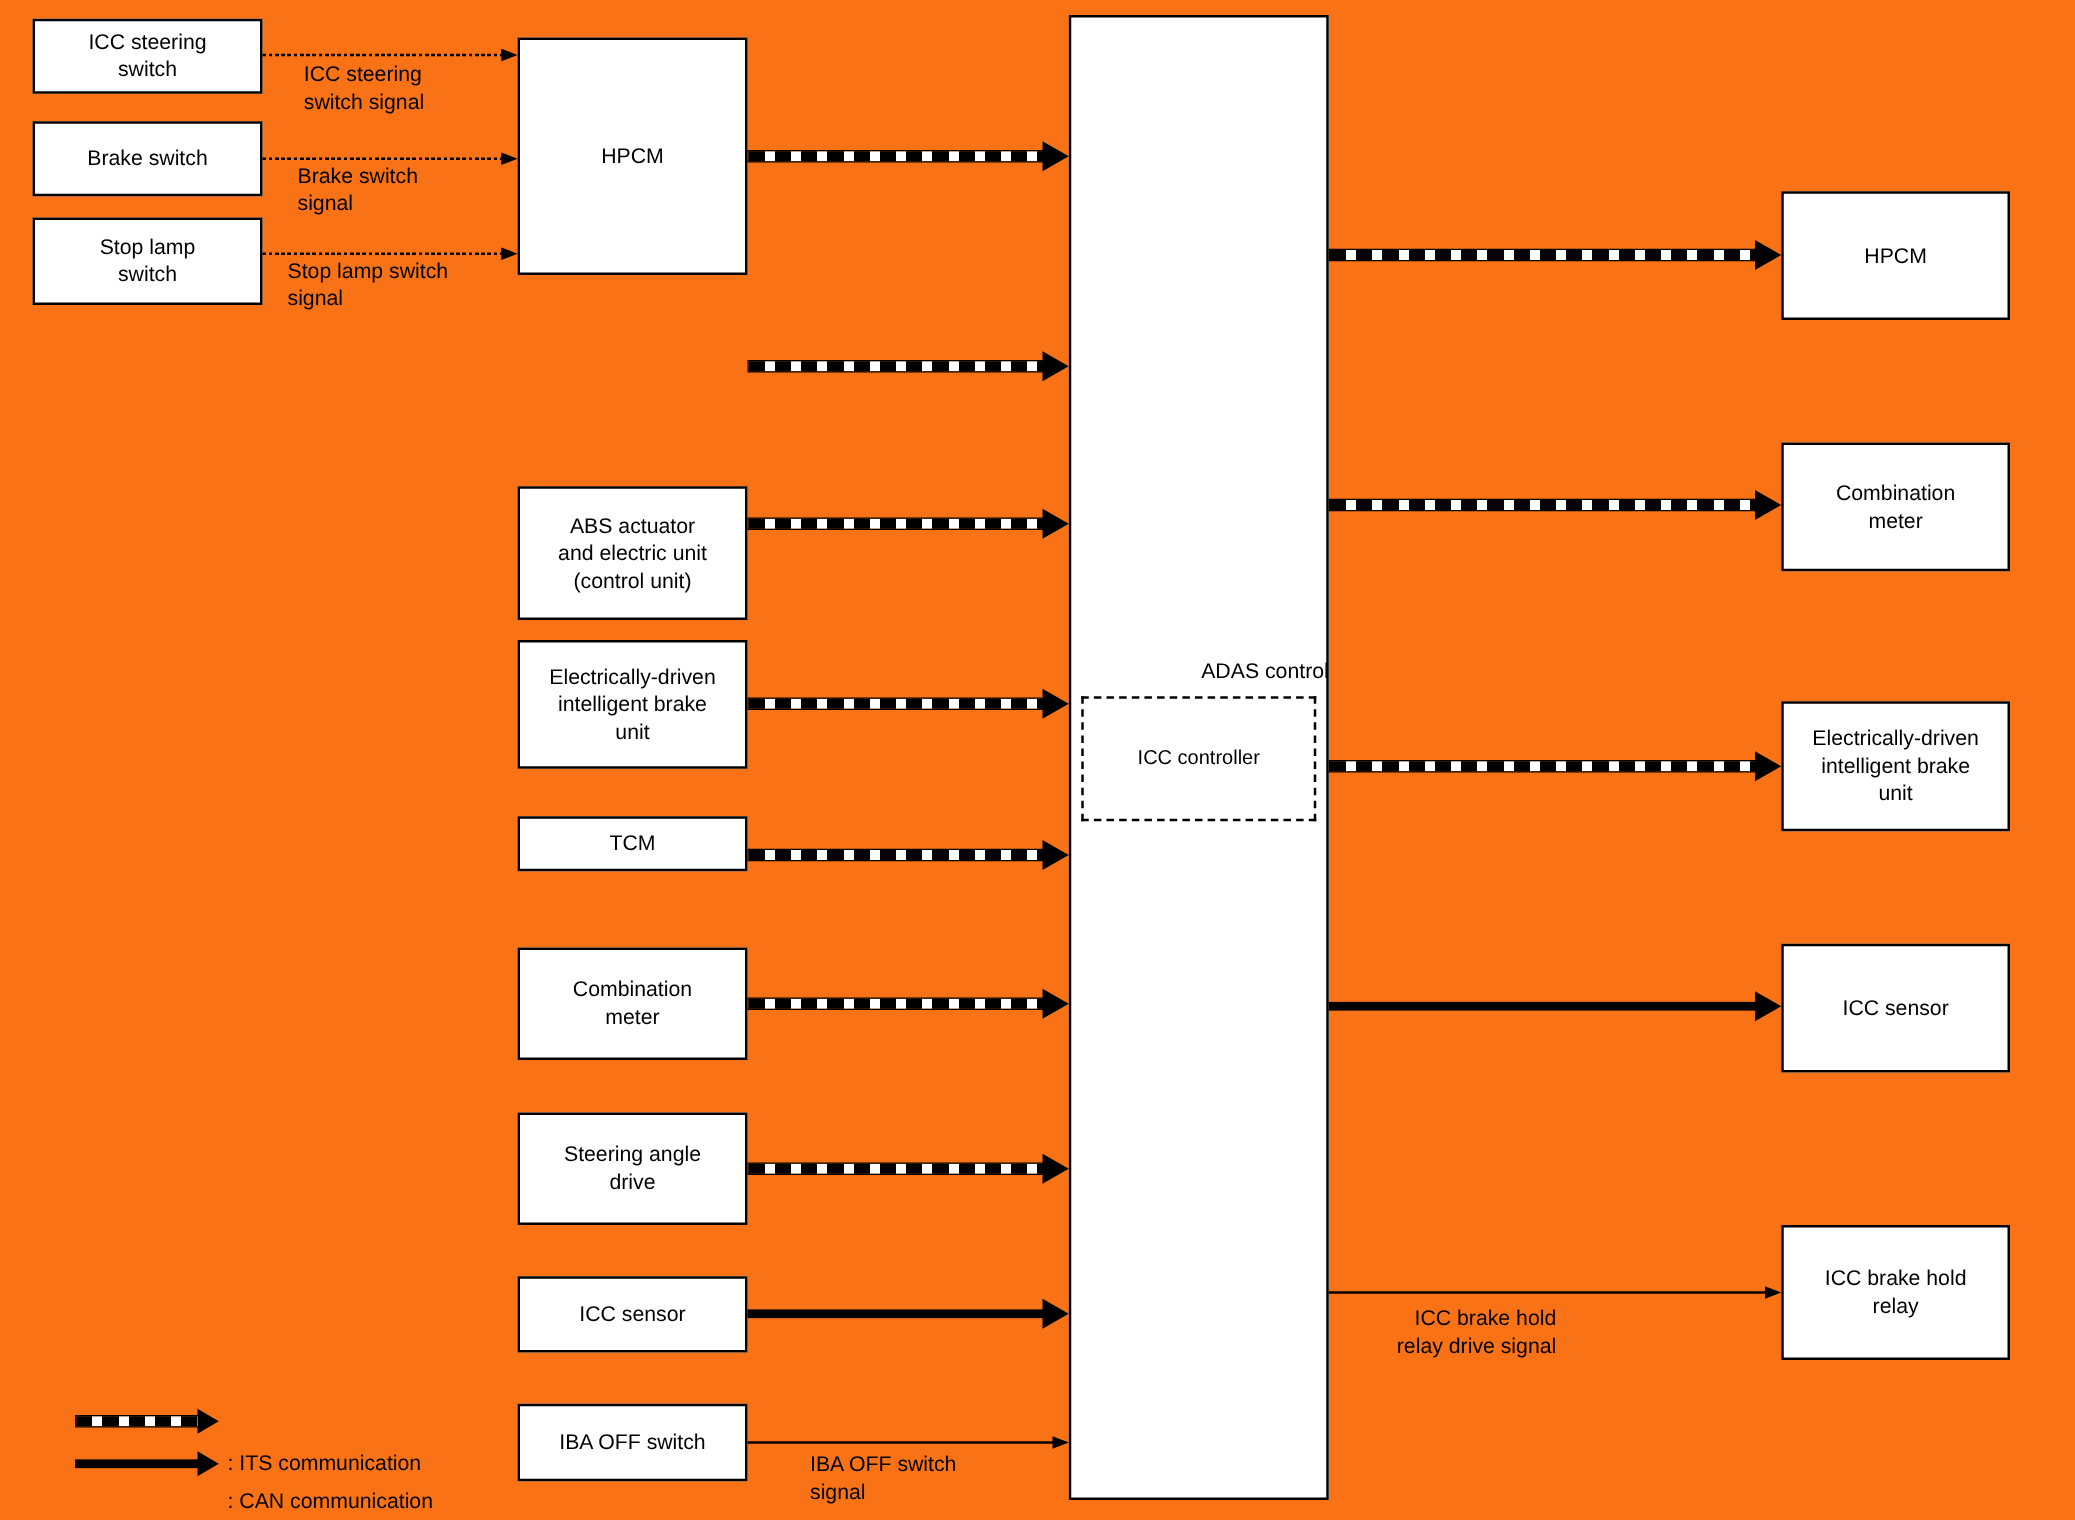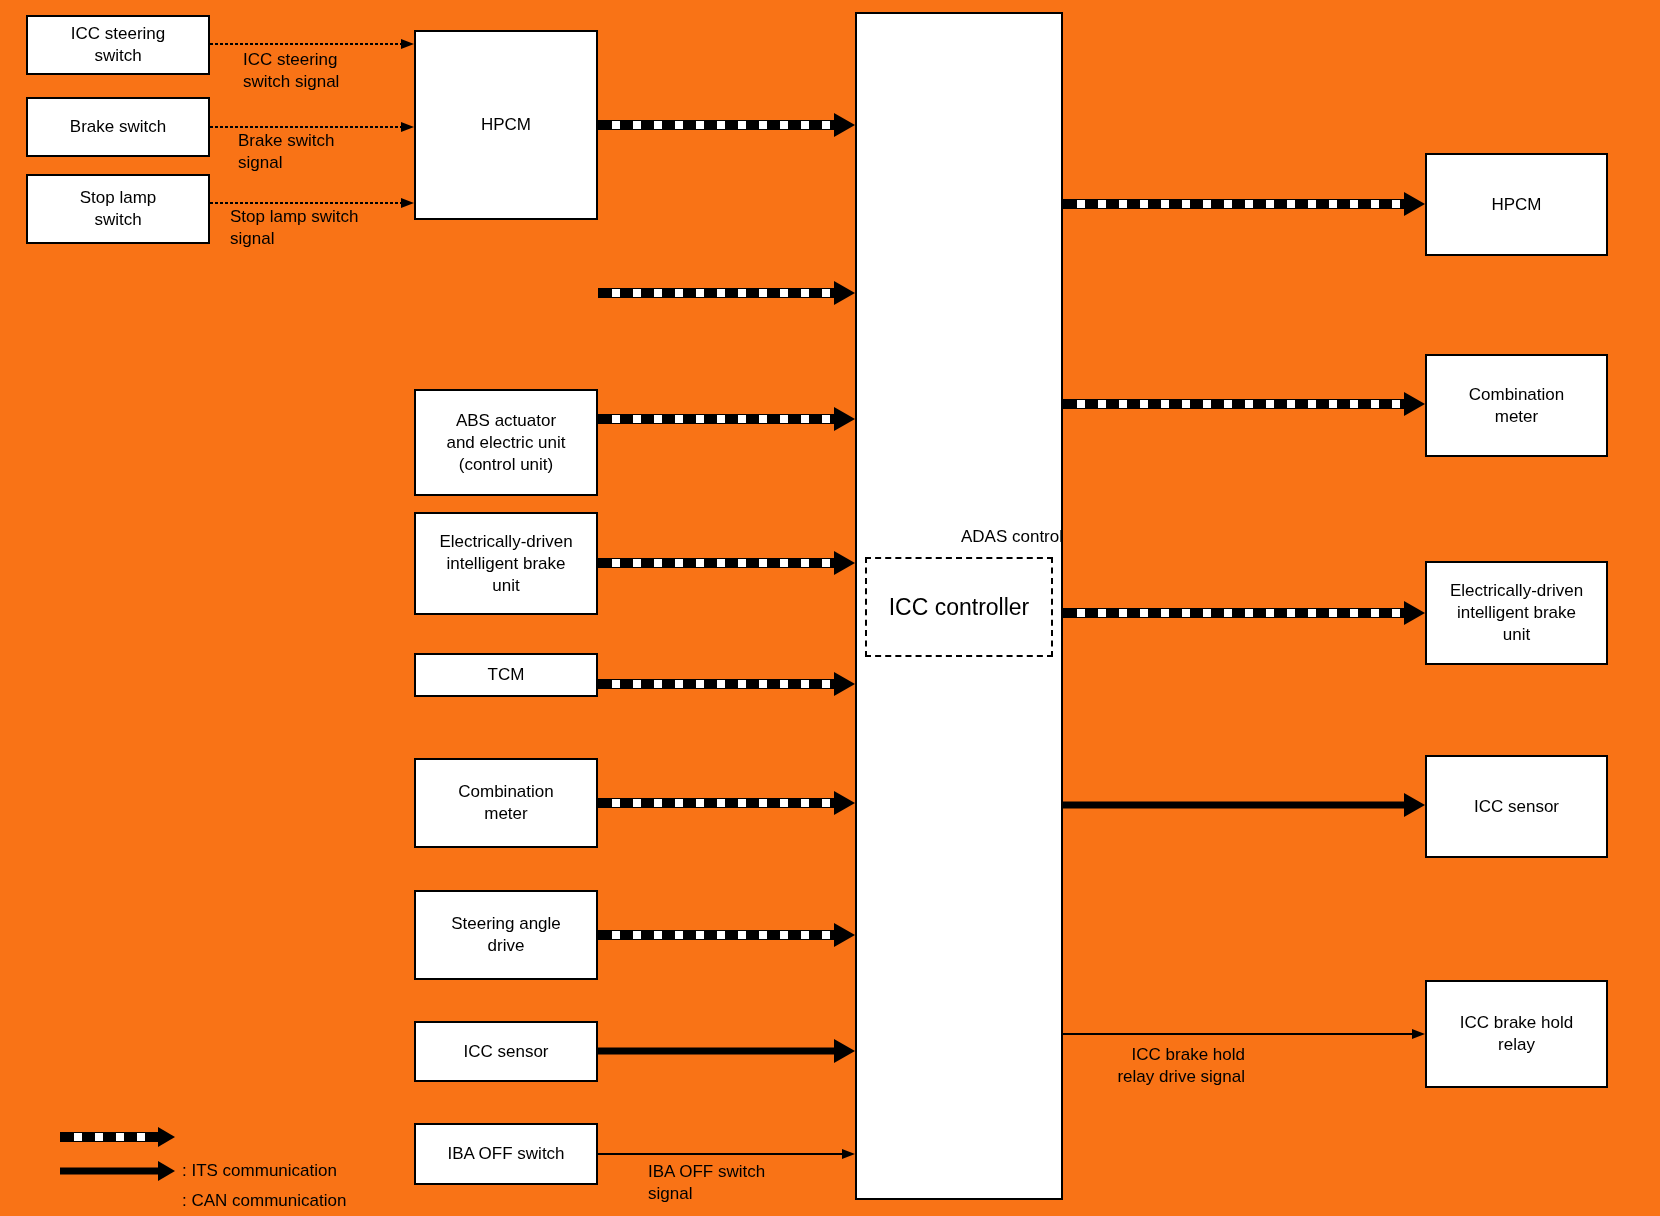--- a/index.html
+++ b/index.html
@@ -11,21 +11,21 @@
   .node {
     position:absolute; border:2px solid #000; background:#fff;
     display:flex; align-items:center; justify-content:center;
     text-align:center; font-size:17px; line-height:22px;
     white-space:pre-line; box-sizing:border-box;
   }
   .adas-box { position:absolute; border:2px solid #000; background:#fff; box-sizing:border-box; }
   .dashed-box {
     position:absolute; border:2px dashed #000; background:#fff;
     display:flex; align-items:center; justify-content:center;
-    font-size:23px; box-sizing:border-box;
+    font-size:16px; box-sizing:border-box;
   }
   .free-label {
     position:absolute; font-size:17px; line-height:22px; white-space:pre-line;
   }
   .center-label { text-align:right; }
   
   .arrow { position:absolute; height:24px; }
   .arrow .bar { position:absolute; left:0; top:50%; transform:translateY(-50%); }
   .arrow .head {
     position:absolute; right:0; top:50%; transform:translateY(-50%);

